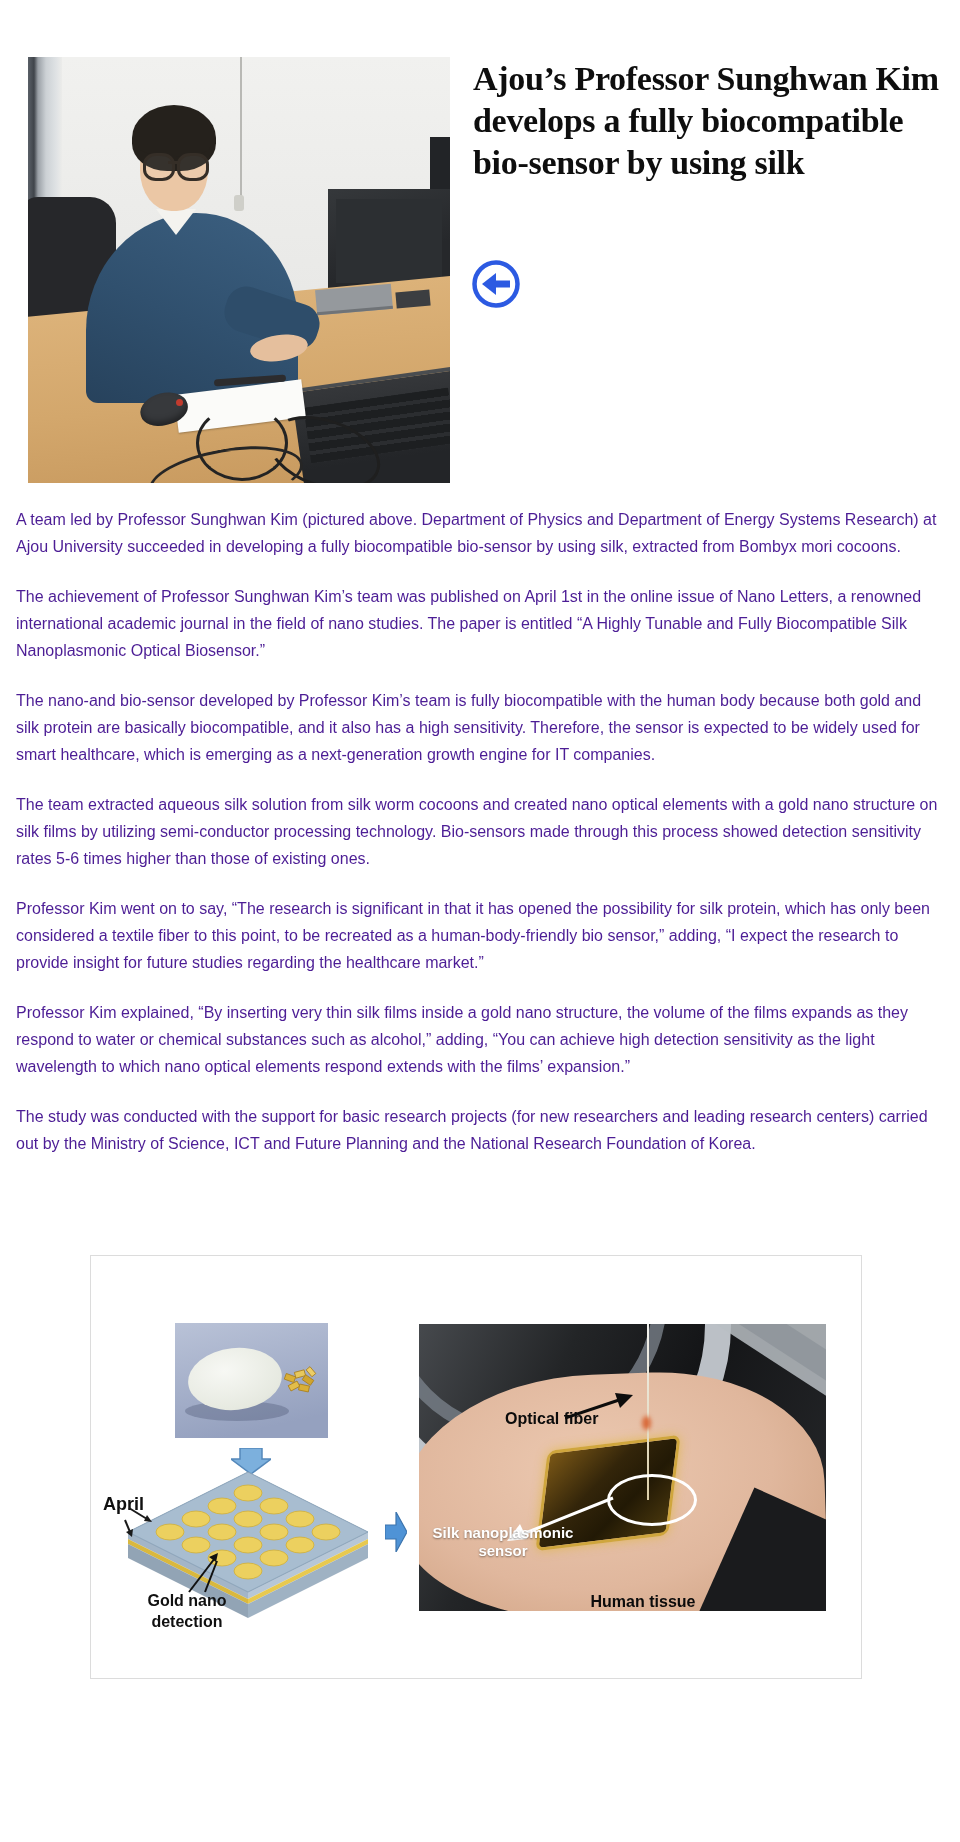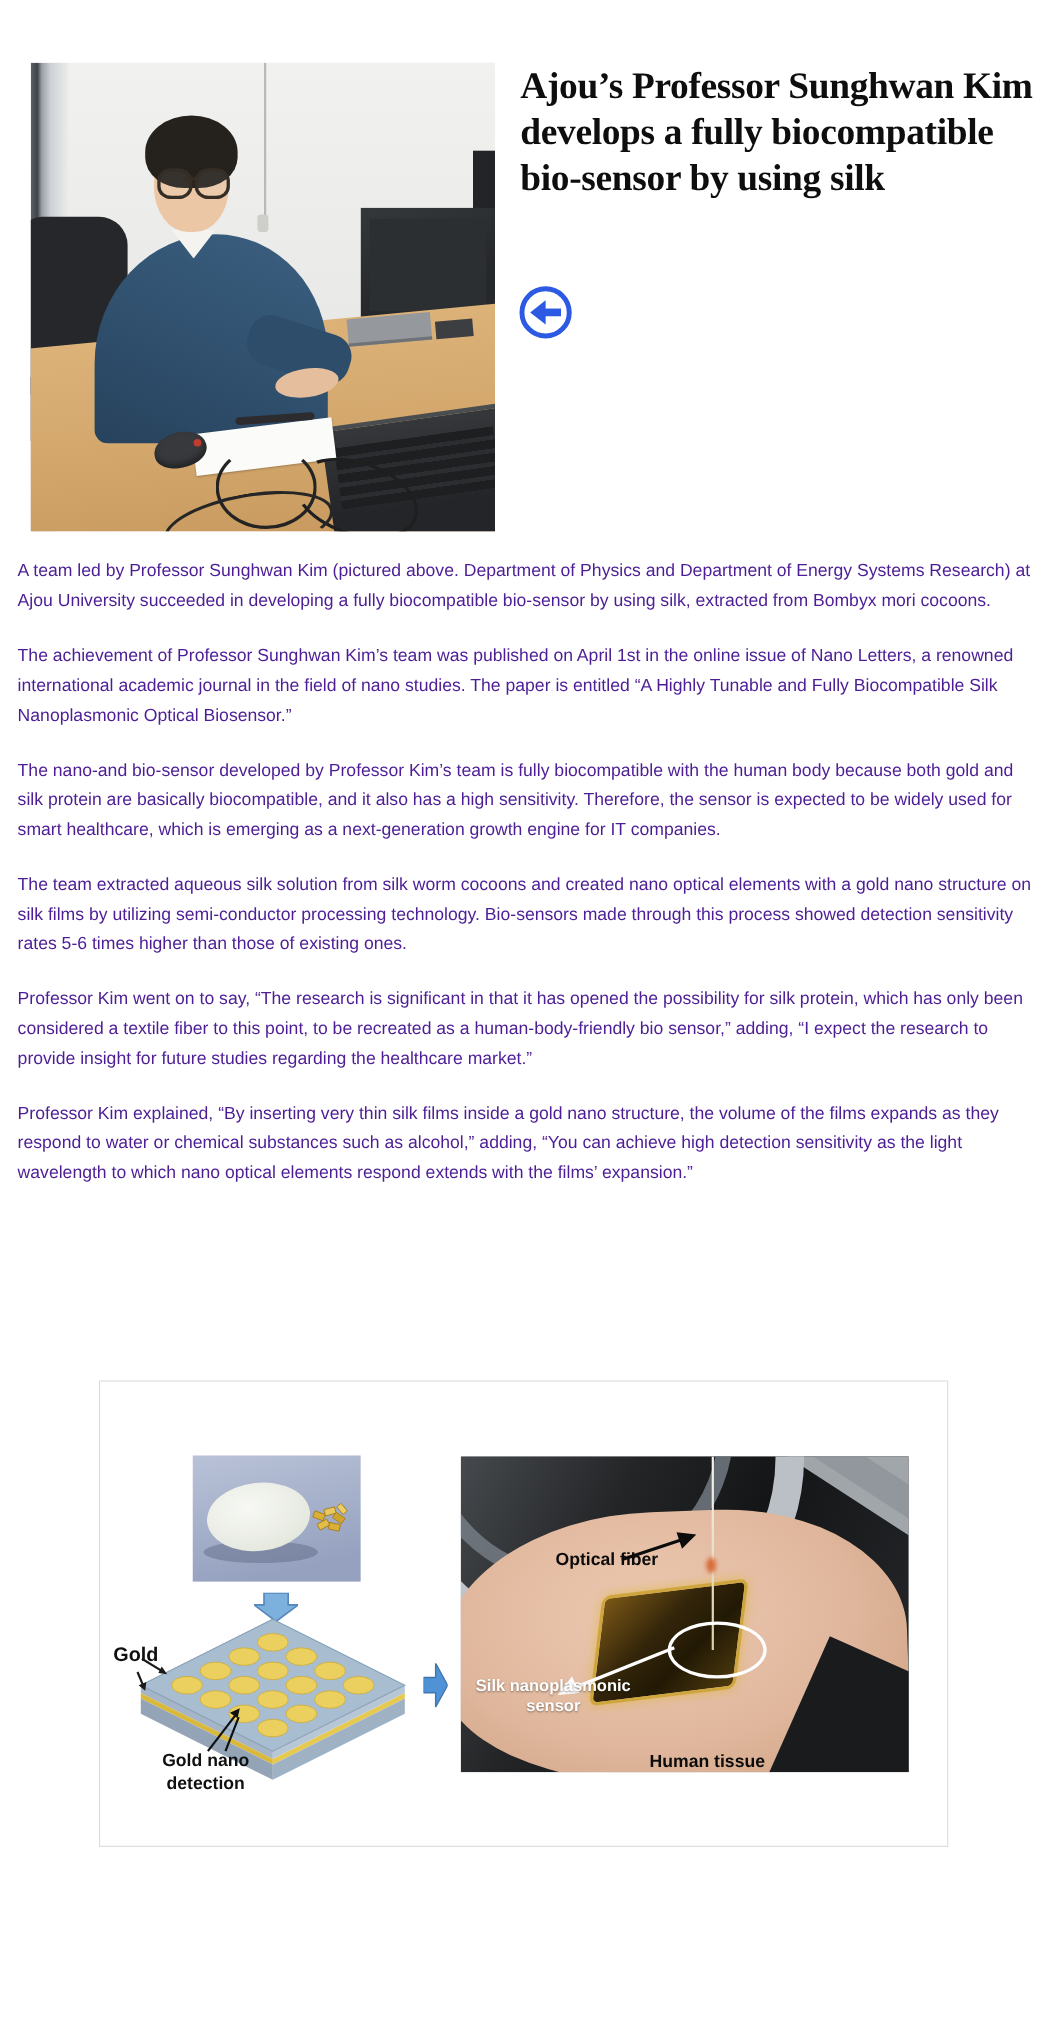--- a/index.html
+++ b/index.html
@@ -155,20 +155,21 @@
     </svg>
   </button>
 
   <div class="abs body-text">
     <p>A team led by Professor Sunghwan Kim (pictured above. Department of Physics and Department of Energy Systems Research) at Ajou University succeeded in developing a fully biocompatible bio-sensor by using silk, extracted from Bombyx mori cocoons.</p>
     <p>The achievement of Professor Sunghwan Kim’s team was published on April 1st in the online issue of Nano Letters, a renowned international academic journal in the field of nano studies. The paper is entitled “A Highly Tunable and Fully Biocompatible Silk Nanoplasmonic Optical Biosensor.”</p>
     <p>The nano-and bio-sensor developed by Professor Kim’s team is fully biocompatible with the human body because both gold and silk protein are basically biocompatible, and it also has a high sensitivity. Therefore, the sensor is expected to be widely used for smart healthcare, which is emerging as a next-generation growth engine for IT companies.</p>
     <p>The team extracted aqueous silk solution from silk worm cocoons and created nano optical elements with a gold nano structure on silk films by utilizing semi-conductor processing technology. Bio-sensors made through this process showed detection sensitivity rates 5-6 times higher than those of existing ones.</p>
     <p>Professor Kim went on to say, “The research is significant in that it has opened the possibility for silk protein, which has only been considered a textile fiber to this point, to be recreated as a human-body-friendly bio sensor,” adding, “I expect the research to provide insight for future studies regarding the healthcare market.”</p>
     <p>Professor Kim explained, “By inserting very thin silk films inside a gold nano structure, the volume of the films expands as they respond to water or chemical substances such as alcohol,” adding, “You can achieve high detection sensitivity as the light wavelength to which nano optical elements respond extends with the films’ expansion.”</p>
+    <p>The study was conducted with the support for basic research projects (for new researchers and leading research centers) carried out by the Ministry of Science, ICT and Future Planning and the National Research Foundation of Korea.</p>
   </div>
 
   <figure class="abs figure-box">
 
     <svg class="abs cocoon" viewBox="0 0 153 115">
       <defs>
         <linearGradient id="cbg" x1="0" y1="0" x2="0.3" y2="1">
           <stop offset="0" stop-color="#b9c2d7"></stop>
             <stop offset="1" stop-color="#95a1bf"></stop>
         </linearGradient>
@@ -216,21 +217,21 @@
           <ellipse cx="99" cy="62" rx="14" ry="8"></ellipse>
         <ellipse cx="125" cy="75" rx="14" ry="8"></ellipse>
           <ellipse cx="151" cy="88" rx="14" ry="8"></ellipse>
         <ellipse cx="47" cy="62" rx="14" ry="8"></ellipse>
           <ellipse cx="73" cy="75" rx="14" ry="8"></ellipse>
         <ellipse cx="99" cy="88" rx="14" ry="8"></ellipse>
           <ellipse cx="125" cy="101" rx="14" ry="8"></ellipse>
       </g>
     </svg>
 
-    <div class="abs lbl lbl-silk">Gold</div>
+    <div class="abs lbl lbl-silk">April</div>
     <svg class="abs silk-arrows" viewBox="0 0 44 44">
       <line x1="8" y1="2" x2="26" y2="13" stroke="#1a1a1a" stroke-width="2"></line>
       <polygon points="31,16 23,15 26,9" fill="#1a1a1a"></polygon>
       <line x1="4" y1="14" x2="9" y2="26" stroke="#1a1a1a" stroke-width="2"></line>
       <polygon points="11,31 5,26 12,23" fill="#1a1a1a"></polygon>
     </svg>
 
     <svg class="abs gold-arrows" viewBox="0 0 60 46">
       <line x1="12" y1="44" x2="38" y2="10" stroke="#111" stroke-width="2"></line>
       <polygon points="41,5 39,14 32,9" fill="#111"></polygon>

